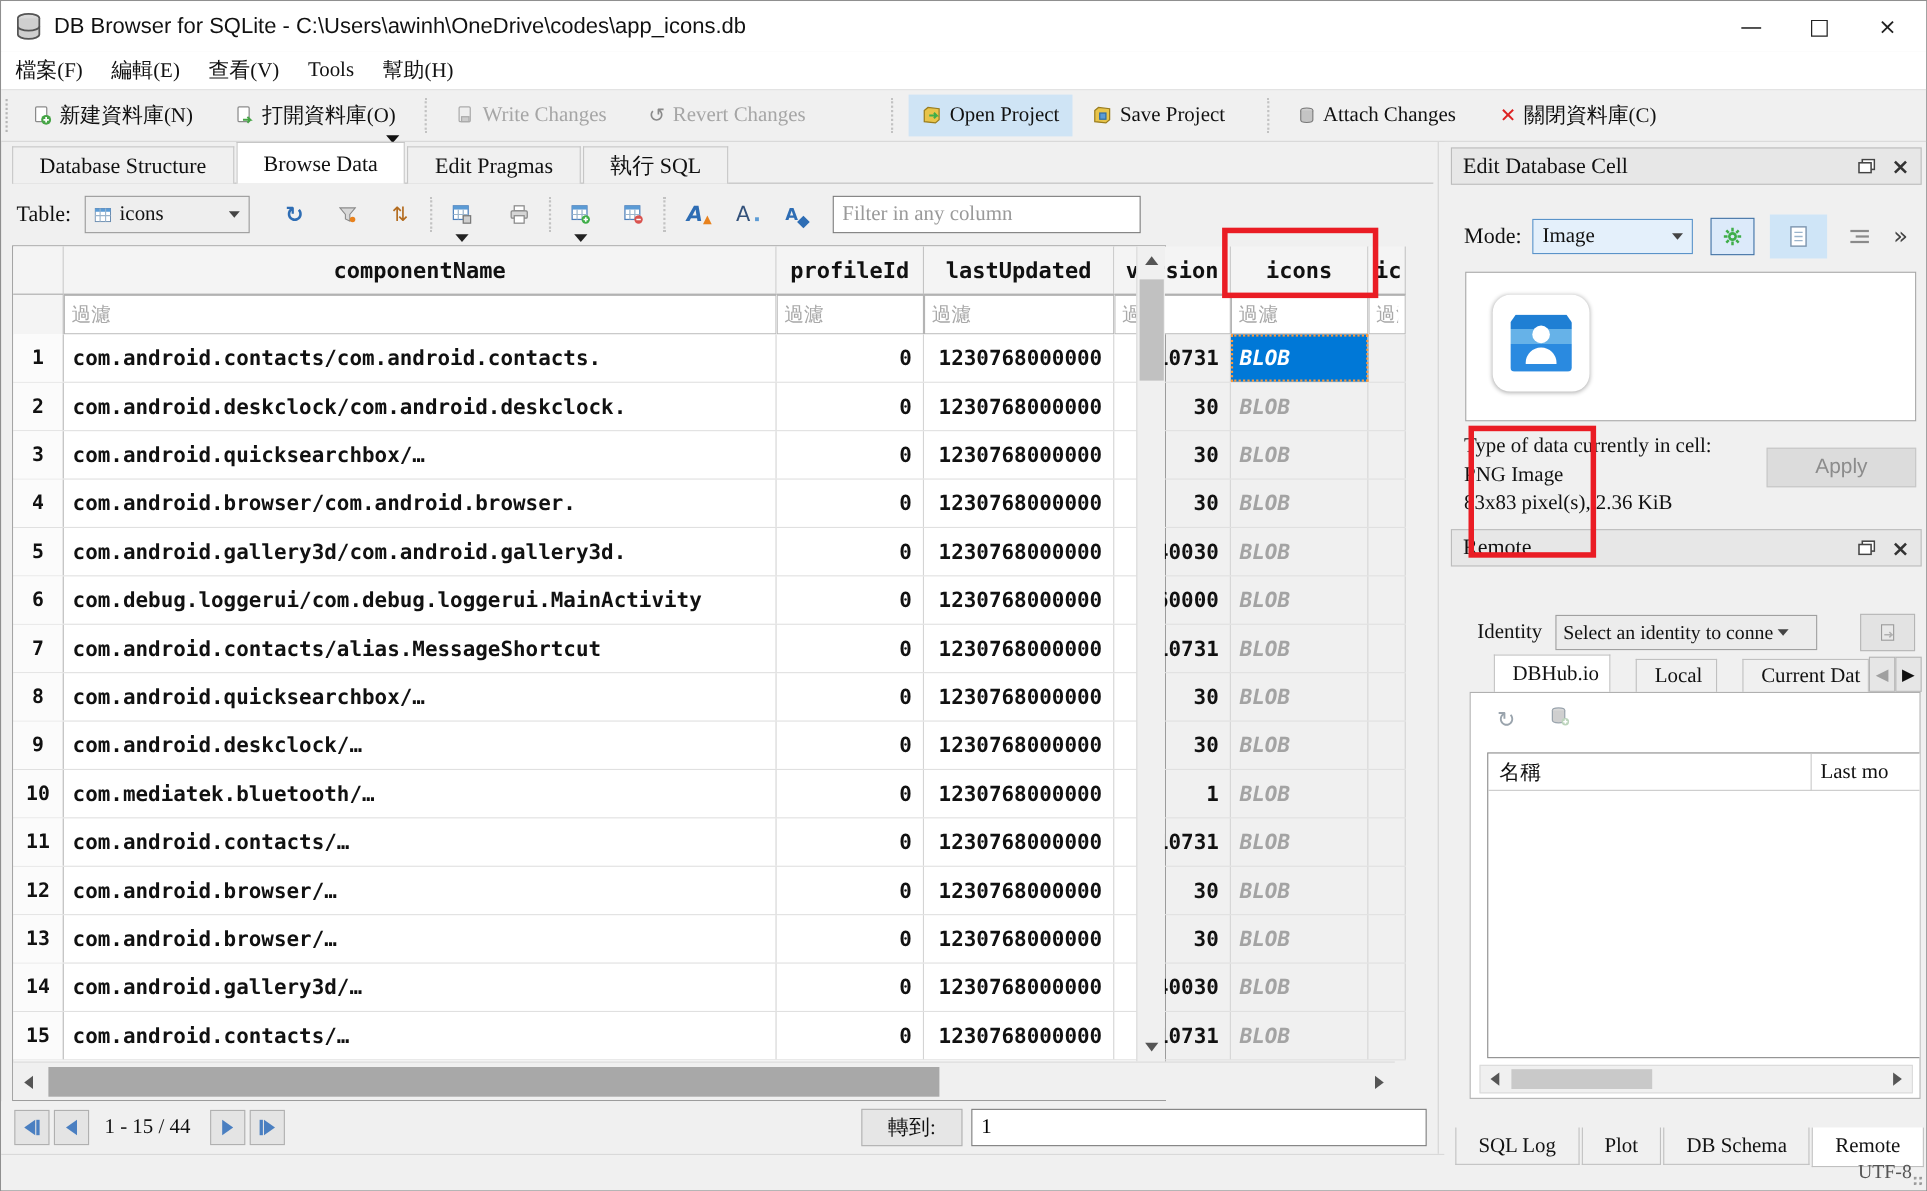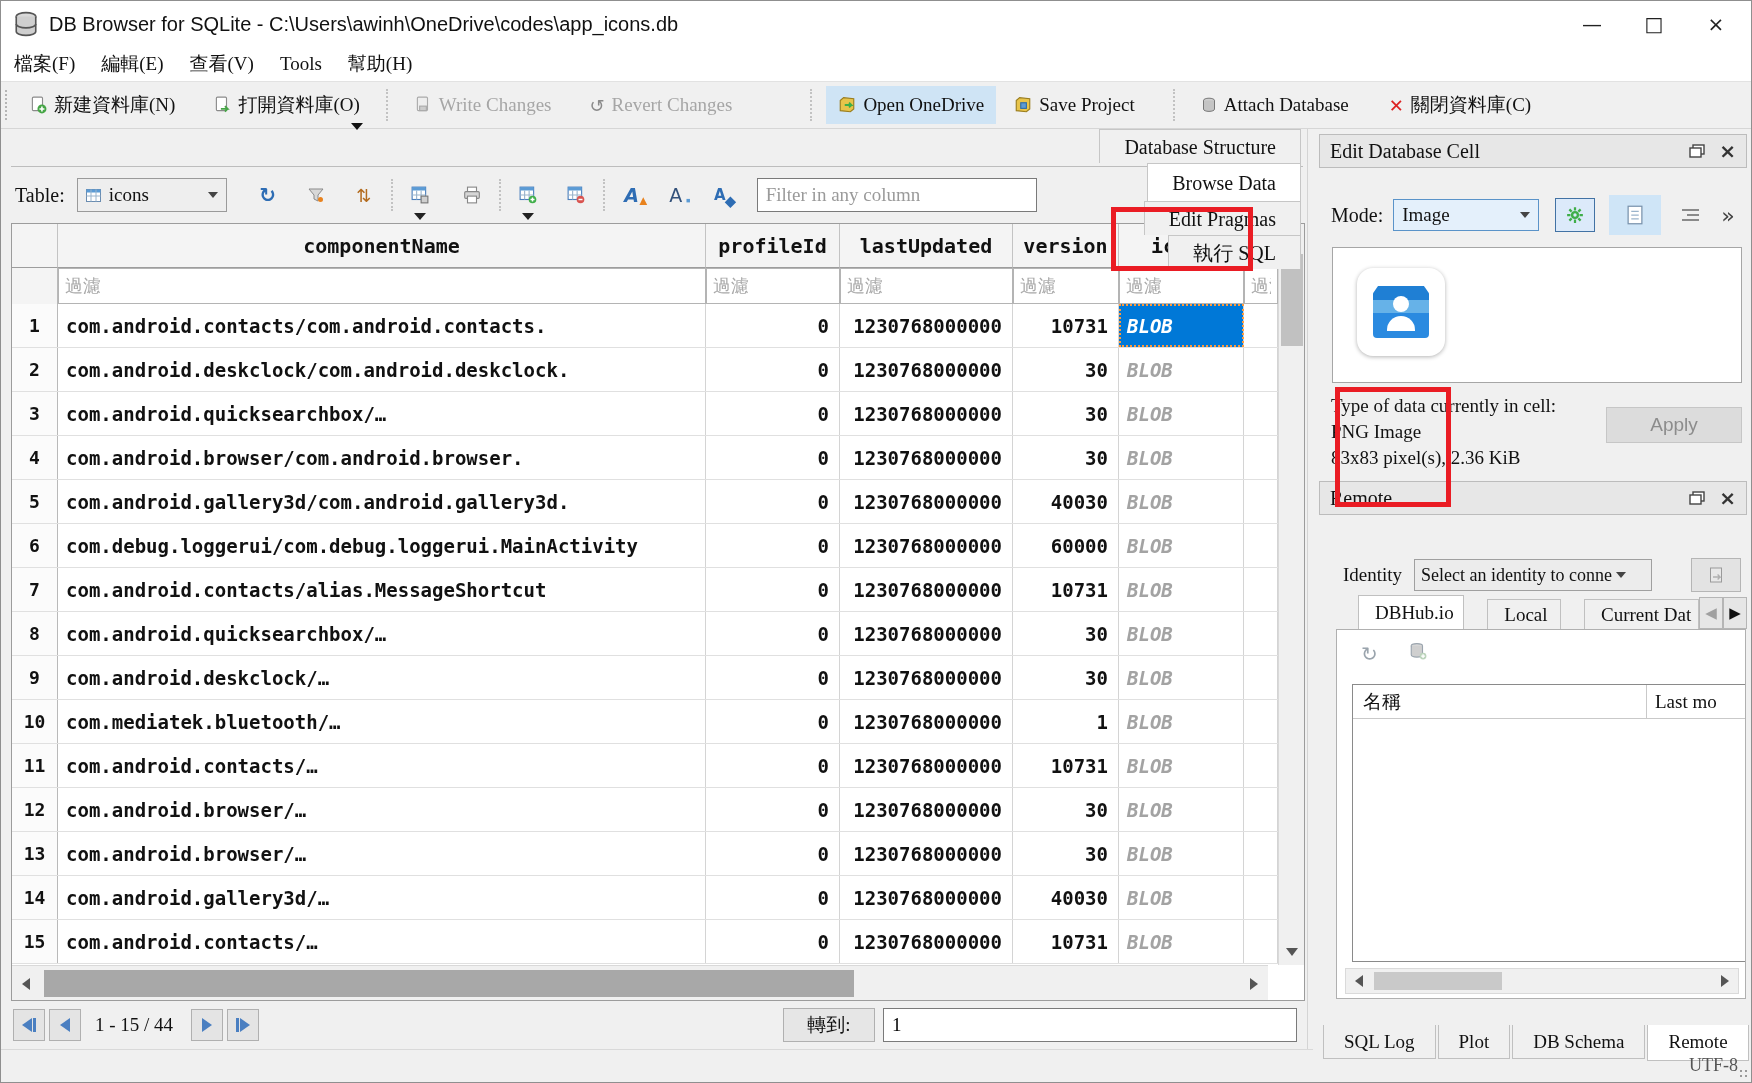--- a/index.html
+++ b/index.html
@@ -25,21 +25,21 @@
   .tb-handle { width:6px; height:30px; border-left:2px dotted #b5b5b5; margin:0 6px 0 4px; }
   .tb-sep { width:2px; height:32px; border-left:2px dotted #c2c2c2; margin:0 14px; }
   .tb-btn { display:flex; align-items:center; gap:7px; padding:8px 12px; font-size:19px; position:relative; }
   .tb-btn.disabled { color:#a6a6a6; }
   .tb-btn.hl { background:#cfe4f5; }
   .menu-arrow { width:0; height:0; border-left:6px solid transparent; border-right:6px solid transparent;
                 border-top:7px solid #222; }
   .tb-drop { position:absolute; }
 
   
-  #tabbar { left:10px; top:128px; width:1292px; height:38px; display:flex; align-items:flex-end;flex-direction:column; }
+  #tabbar { left:10px; top:128px; width:1292px; height:38px; display:flex; align-items:flex-end; }
   #tabbar::after { content:""; position:absolute; left:0; bottom:0; width:1292px; height:1px; background:#bdbdbd; }
   .tab { padding:0 24px; height:34px; line-height:34px; font-size:20px; background:#f0f0f0;
          border:1px solid #c6c6c6; border-bottom:none; margin-right:2px; position:relative; z-index:1; }
   .tab.active { background:#fff; height:38px; line-height:38px; z-index:2; }
 
   
   #controls { left:0; top:166px; width:1312px; height:56px; display:flex; align-items:center; }
   #table-label { font-size:20px; margin-left:14px; }
   #table-combo { width:150px; height:34px; background:#eeeeee; border:1px solid #9a9a9a;
                  display:flex; align-items:center; gap:8px; padding:0 8px; margin-left:12px; font-size:19px; }
@@ -48,21 +48,21 @@
   .ctl-icon { width:34px; height:34px; display:flex; align-items:center; justify-content:center;
               font-size:20px; position:relative; }
   #filter-input { width:280px; height:34px; border:1px solid #7a7a7a; font-family:"Liberation Serif",serif;
                   font-size:19px; padding:0 8px; margin-left:20px; background:#fff; }
   #filter-input::placeholder { color:#9a9a9a; }
   .glyph-blue { color:#2e6db4; font-weight:bold; font-family:"DejaVu Sans",sans-serif; }
   .glyph-gray { color:#8a8a8a; font-family:"DejaVu Sans",sans-serif; }
   .ovl { position:absolute; font-size:14px; font-weight:bold; line-height:1; }
 
   
-  #grid { left:10px; top:222px; width:1294px; height:778px; background:#fff; border:1px solid #9c9c9c; }
+  #grid { left:10px; top:222px; width:1049px; height:778px; background:#fff; border:1px solid #9c9c9c; }
   .grid-inner { position:absolute; left:0; top:0; width:1266px; }
   .gr { display:flex; }
   .cell { flex:none; display:flex; align-items:center; overflow:hidden; white-space:nowrap;
           border-right:1px solid #d4d4d4; }
   .w0{width:46px}.w1{width:648px}.w2{width:134px}.w3{width:173px}.w4{width:106px}.w5{width:125px}.w6{width:34px}
   .grid-head { height:44px; }
   .grid-head .cell { justify-content:center; background:#f4f4f4; border-right:1px solid #c3c3c3;
                      border-bottom:1px solid #9d9d9d; font-family:"DejaVu Sans Mono",monospace;
                      font-weight:bold; font-size:20px; }
   .filter-row { height:36px; }
@@ -241,39 +241,39 @@
     <span>Revert Changes</span>
   </div>
 
   <span class="tb-sep" style="margin-left:66px"></span>
 
   <div class="tb-btn hl">
     <svg width="18" height="18" viewBox="0 0 16 16">
       <path d="M2 4l3-2.5 9 1v9l-3 2.5-9-1z" fill="#e8c44a" stroke="#9a7d1e"></path>
       <path d="M6 8h6l-2.2-2.2M12 8l-2.2 2.2" stroke="#3fae49" stroke-width="1.6" fill="none"></path>
     </svg>
-    <span>Open OneDrive</span>
+    <span>Open Project</span>
   </div>
 
   <div class="tb-btn" style="margin-left:6px">
     <svg width="18" height="18" viewBox="0 0 16 16">
       <path d="M2 4l3-2.5 9 1v9l-3 2.5-9-1z" fill="#e8c44a" stroke="#9a7d1e"></path>
       <rect x="6" y="6" width="5" height="5" fill="#5b9bd5" stroke="#2e6da4"></rect>
     </svg>
     <span>Save Project</span>
   </div>
 
   <span class="tb-sep" style="margin-left:26px"></span>
 
   <div class="tb-btn">
     <svg width="16" height="16" viewBox="0 0 16 16">
       <ellipse cx="8" cy="3.4" rx="5.5" ry="2.2" fill="#cfcfcf" stroke="#777"></ellipse>
       <path d="M2.5 3.4v8.8c0 1.2 2.5 2.2 5.5 2.2s5.5-1 5.5-2.2V3.4" fill="#c4c4c4" stroke="#777"></path>
     </svg>
-    <span>Attach Database</span>
+    <span>Attach Changes</span>
   </div>
 
   <div class="tb-btn" style="margin-left:16px">
     <span style="color:#d22; font-weight:bold; font-family:'DejaVu Sans',sans-serif; font-size:18px">✕</span>
     <span>關閉資料庫(C)</span>
   </div>
 </div>
 
 <div id="tabbar" class="abs">
   <span class="tab">Database Structure</span>

